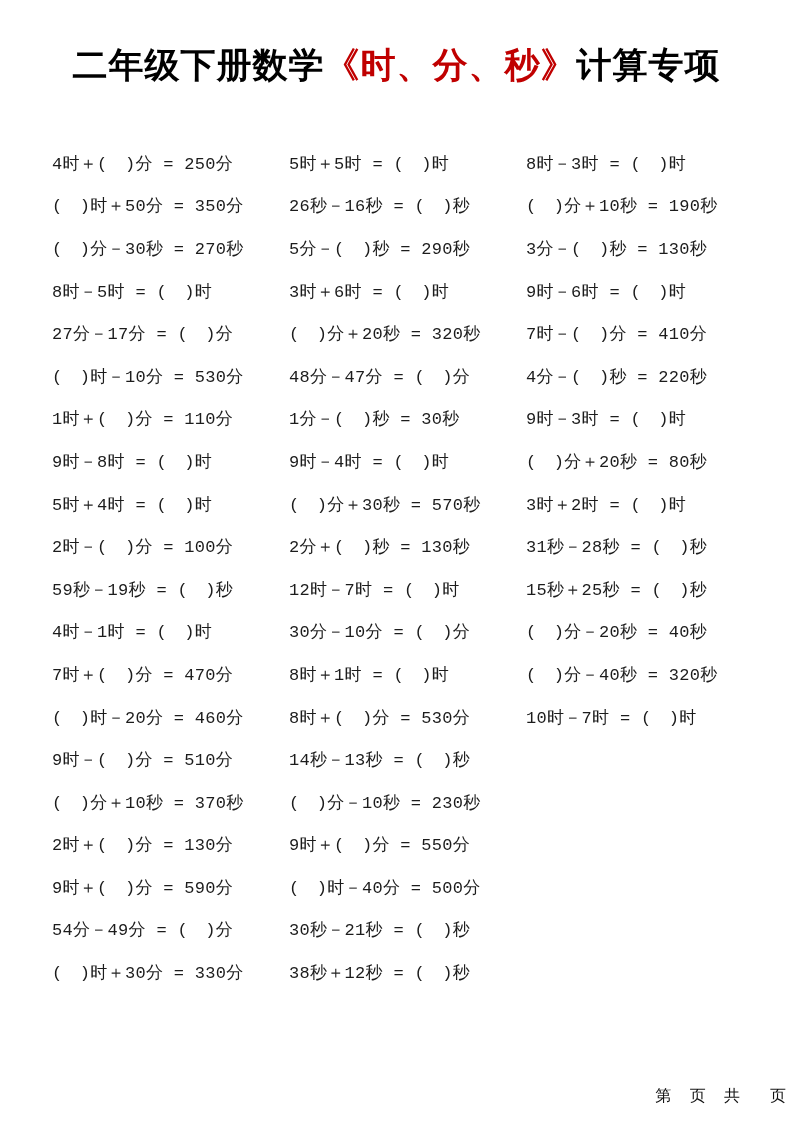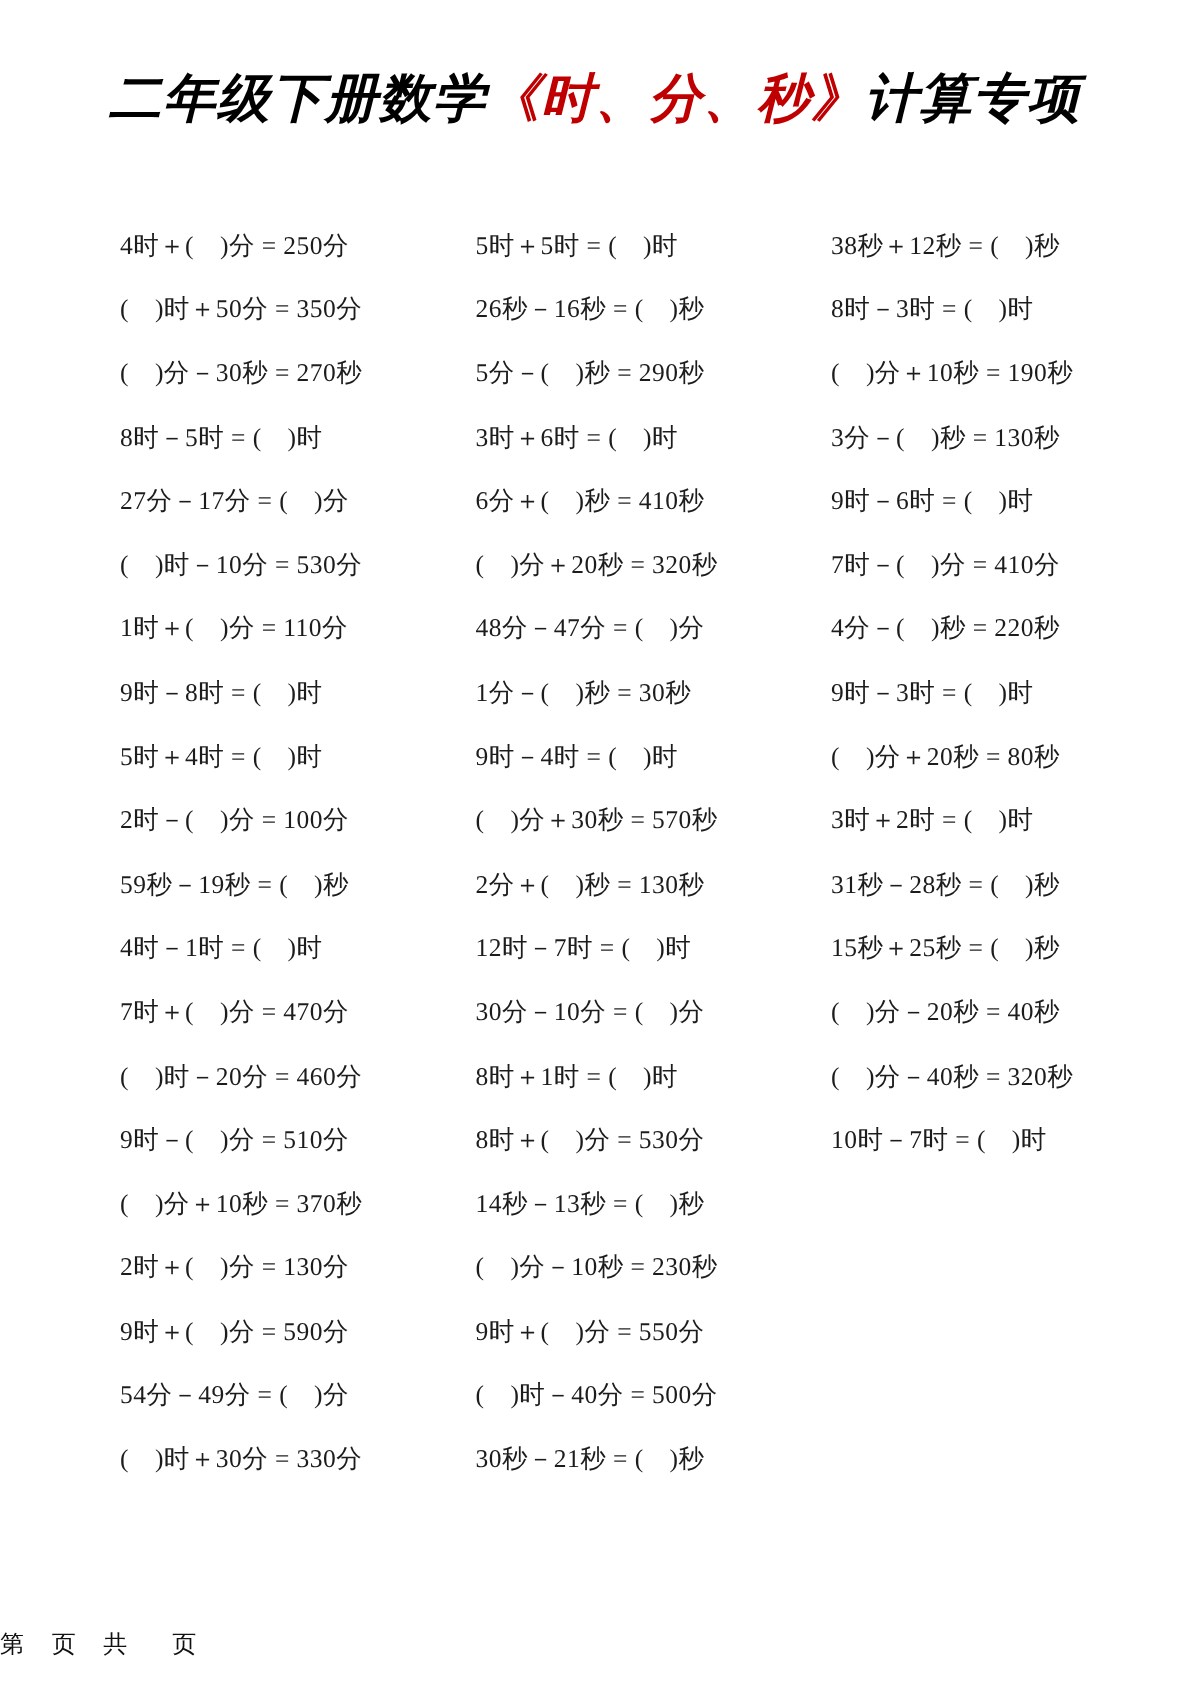--- a/index.html
+++ b/index.html
@@ -17,47 +17,47 @@
     top: 42px;
     left: 0;
     width: 100%;
     text-align: center;
     font-family: "Liberation Sans", "DejaVu Sans", sans-serif;
     font-weight: 800;
     font-size: 35px;
     letter-spacing: 1px;
     color: #000000;
     white-space: nowrap;
-    font-style: italic;
   }
   .title .hl { color: #c00000; }
   .worksheet {
     position: absolute;
     top: 142px;
-    left: 80px;
+    left: 52px;
     width: 680px;
     display: grid;
     grid-template-columns: 237px 237px 1fr;
     grid-template-rows: repeat(20, 42.6px);
     grid-auto-flow: column;
+    font-family: Liberation Mono, monospace;
   }
   .cell {
     display: flex;
     align-items: center;
     font-size: 17px;
     color: #1c1c1c;
     white-space: pre;
     letter-spacing: 0.3px;
   }
   .footer {
     position: absolute;
     top: 1086px;
     left: 0;
     width: 100%;
-    text-align: left;
+    text-align: right;
     font-family: "Liberation Sans", "DejaVu Sans", sans-serif;
     font-size: 16px;
     letter-spacing: 7px;
     color: #111111;
     white-space: pre;
   }
 </style>
 </head>
 <body>
 
@@ -87,21 +87,20 @@
     <div class="cell">(　)分＋10秒 = 370秒</div>
     <div class="cell">2时＋(　)分 = 130分</div>
     <div class="cell">9时＋(　)分 = 590分</div>
     <div class="cell">54分－49分 = (　)分</div>
 
     <div class="cell">(　)时＋30分 = 330分</div>
     <div class="cell">5时＋5时 = (　)时</div>
     <div class="cell">26秒－16秒 = (　)秒</div>
     <div class="cell">5分－(　)秒 = 290秒</div>
     <div class="cell">3时＋6时 = (　)时</div>
-    <div class="cell">6分＋(　)秒 = 410秒</div>
     <div class="cell">(　)分＋20秒 = 320秒</div>
     <div class="cell">48分－47分 = (　)分</div>
     <div class="cell">1分－(　)秒 = 30秒</div>
     <div class="cell">9时－4时 = (　)时</div>
     <div class="cell">(　)分＋30秒 = 570秒</div>
     <div class="cell">2分＋(　)秒 = 130秒</div>
     <div class="cell">12时－7时 = (　)时</div>
     <div class="cell">30分－10分 = (　)分</div>
     <div class="cell">8时＋1时 = (　)时</div>
     <div class="cell">8时＋(　)分 = 530分</div>

